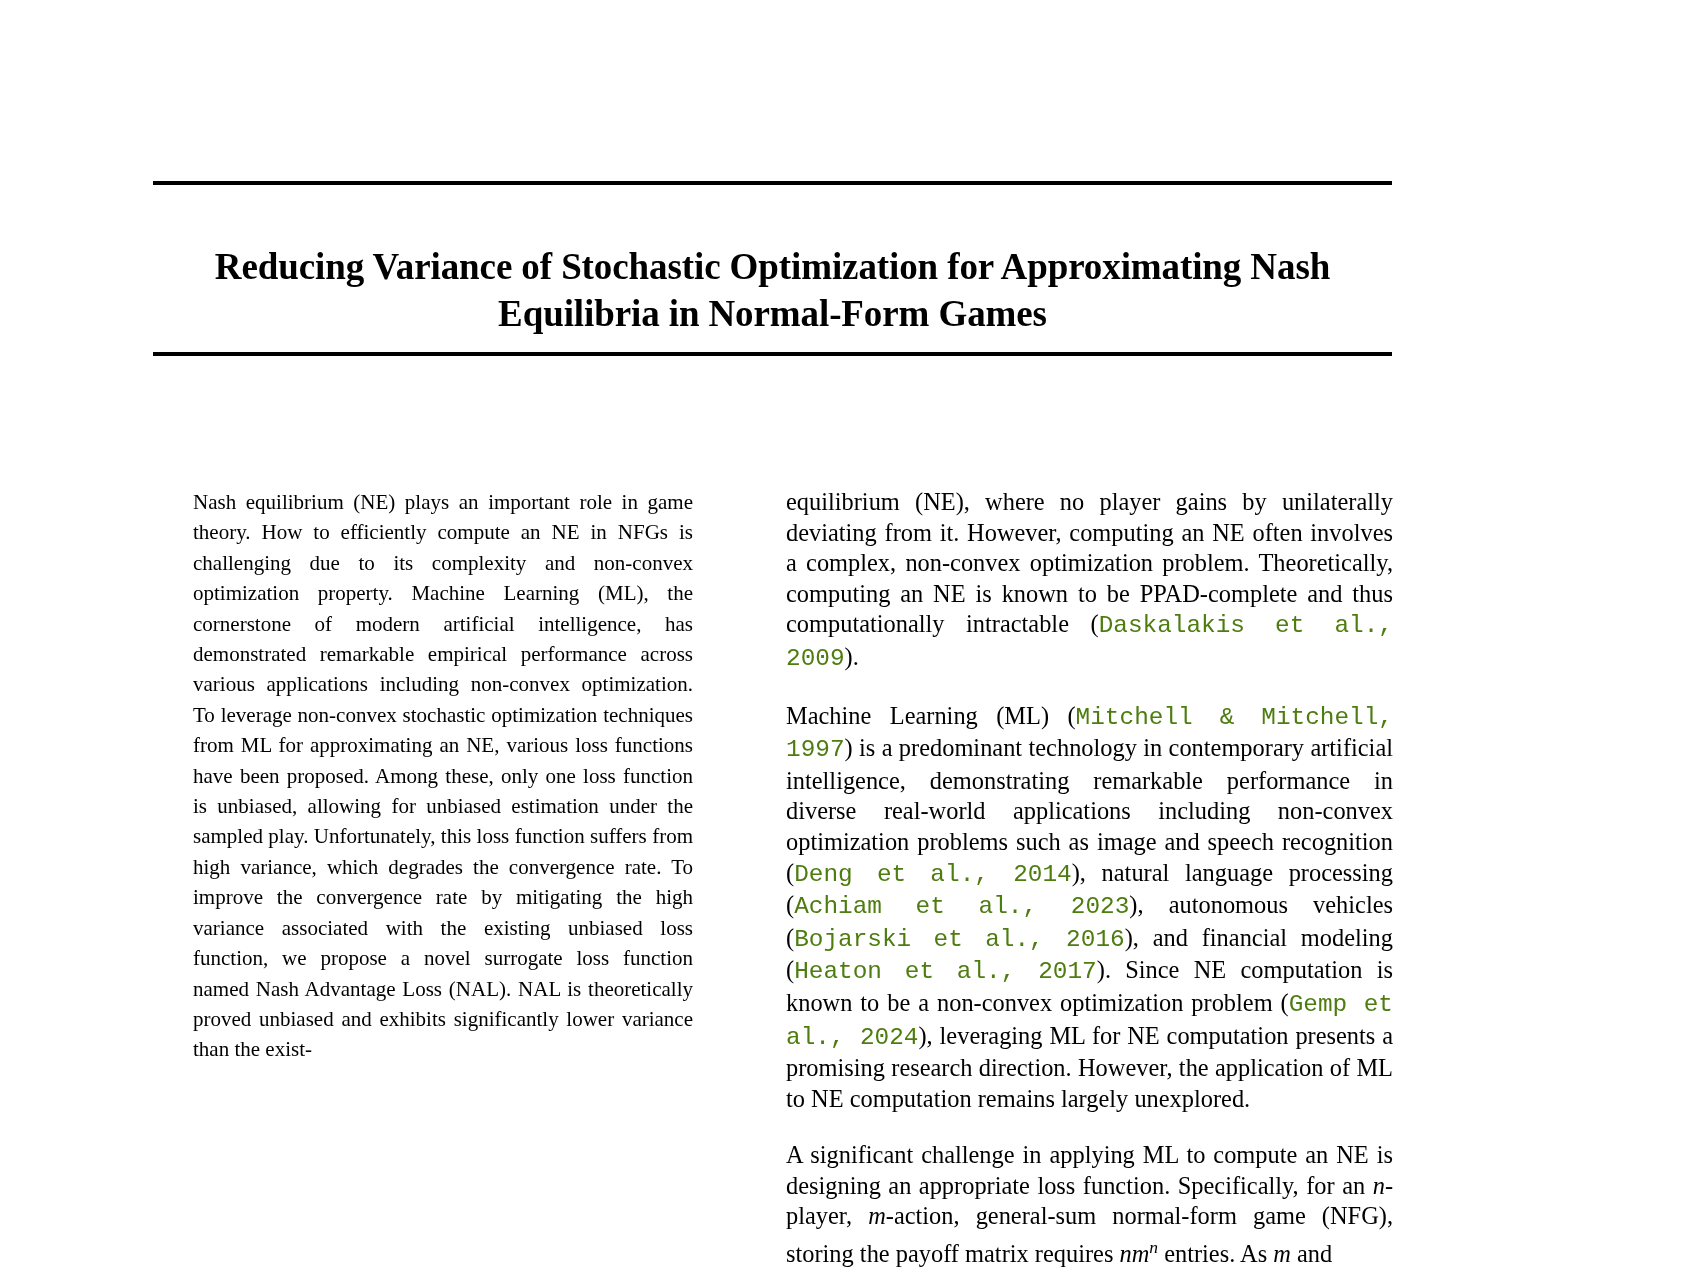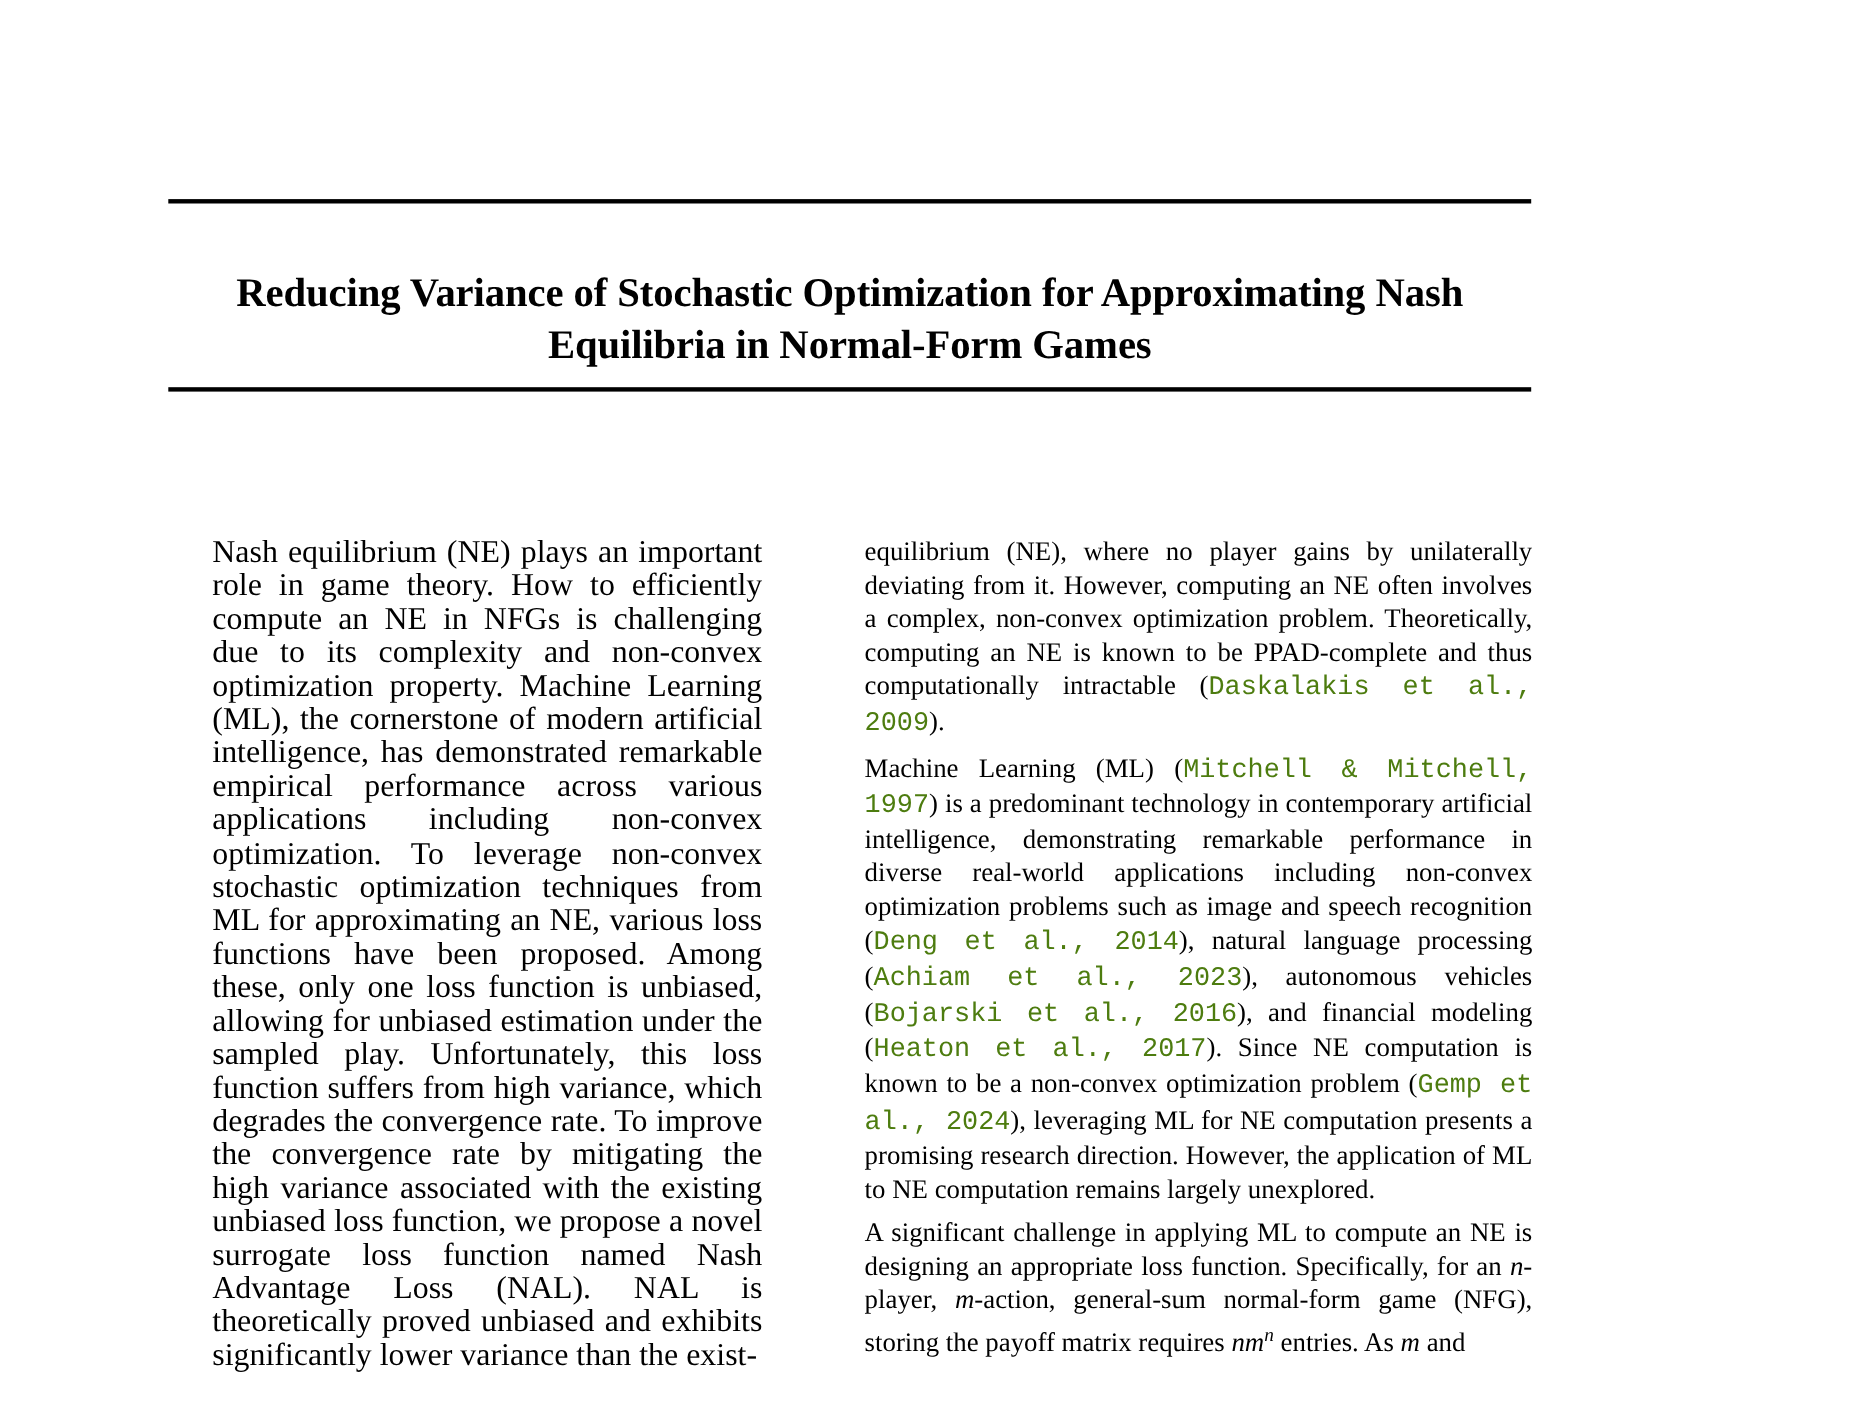--- a/index.html
+++ b/index.html
@@ -80,28 +80,28 @@
 
   .abstract-heading {
     text-align: center;
     font-weight: bold;
     font-size: 27px;
     margin: 0 0 25px 0;
     line-height: 32px;
   }
 
   .body-text {
-    font-size: 29px;
+    font-size: 21px;
     line-height: 30.4px;
     text-align: justify;
     text-justify: inter-word;
     margin: 0;
     hyphens: manual;
   }
-  .body-text + .body-text { margin-top: 9px; }
+  .body-text + .body-text { margin-top: 26px; }
   .col-right .body-text { font-size: 24.4px; line-height: 30.6px; }
 
   a.cite, .cite {
     color: #4d7c0f;
     text-decoration: none;
     font-family: Liberation Mono, monospace;
   }
   .mathit {
     font-family: "Liberation Serif", "DejaVu Serif", serif;
     font-style: italic;

